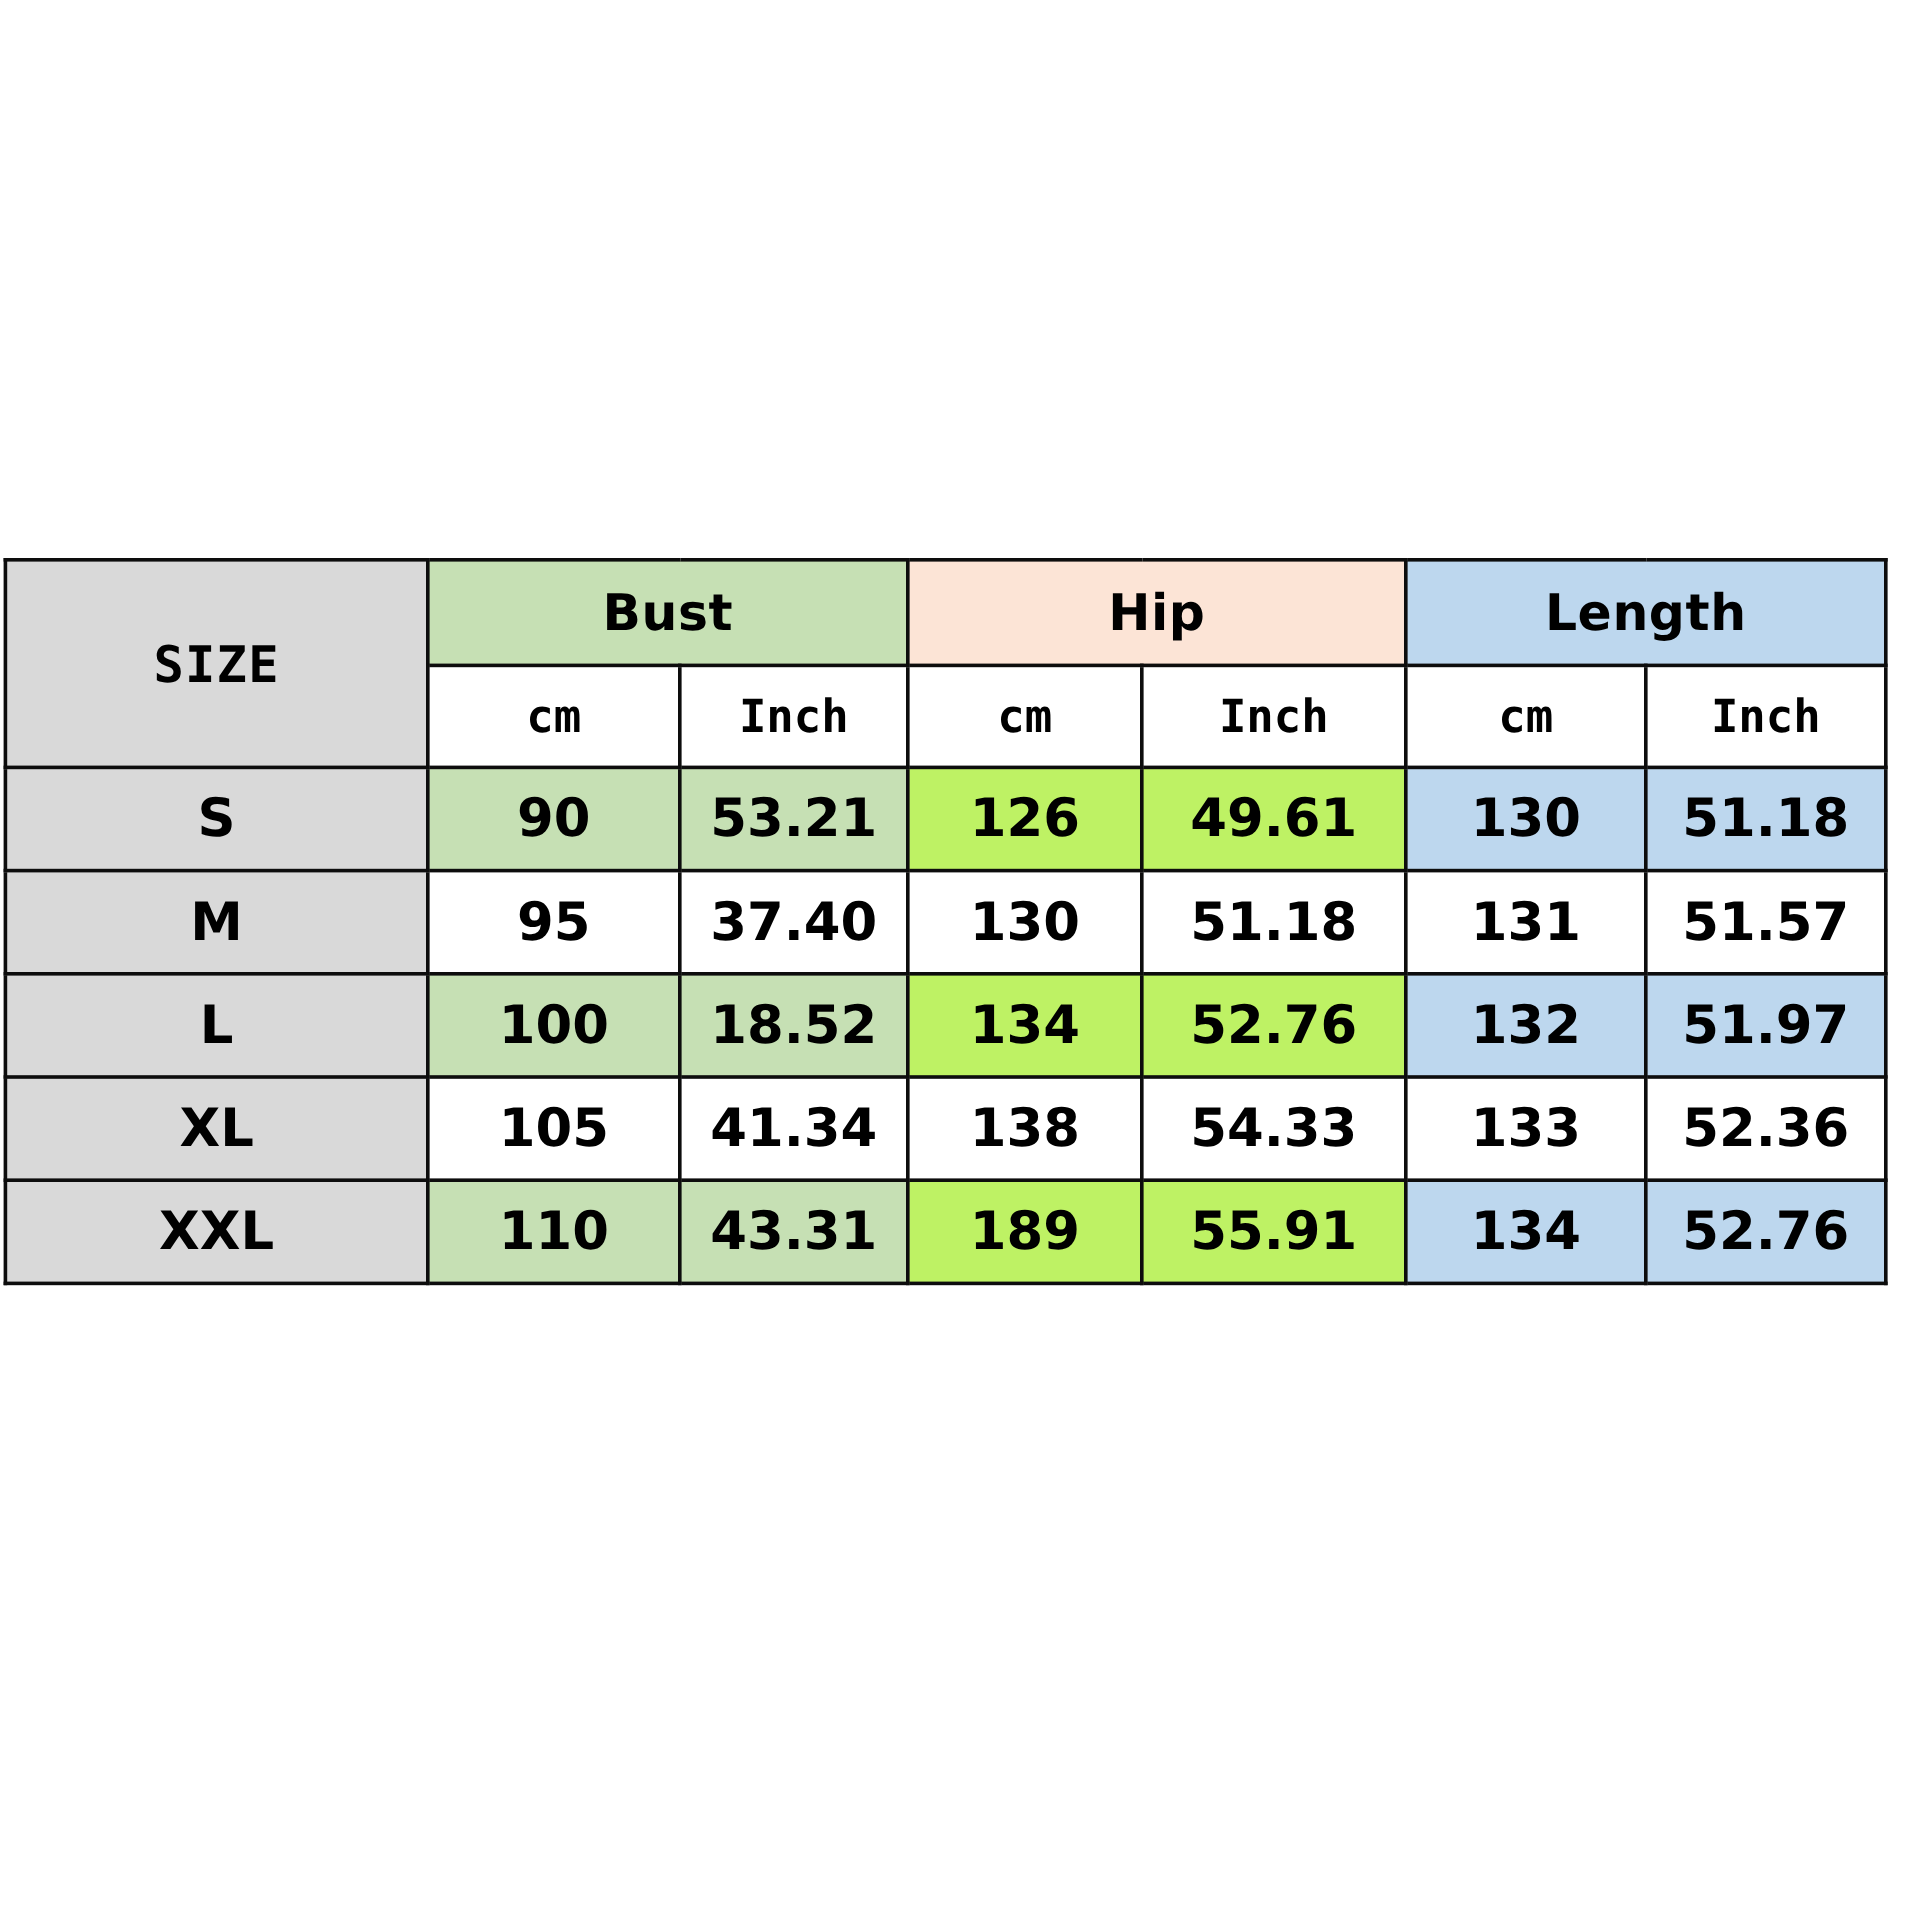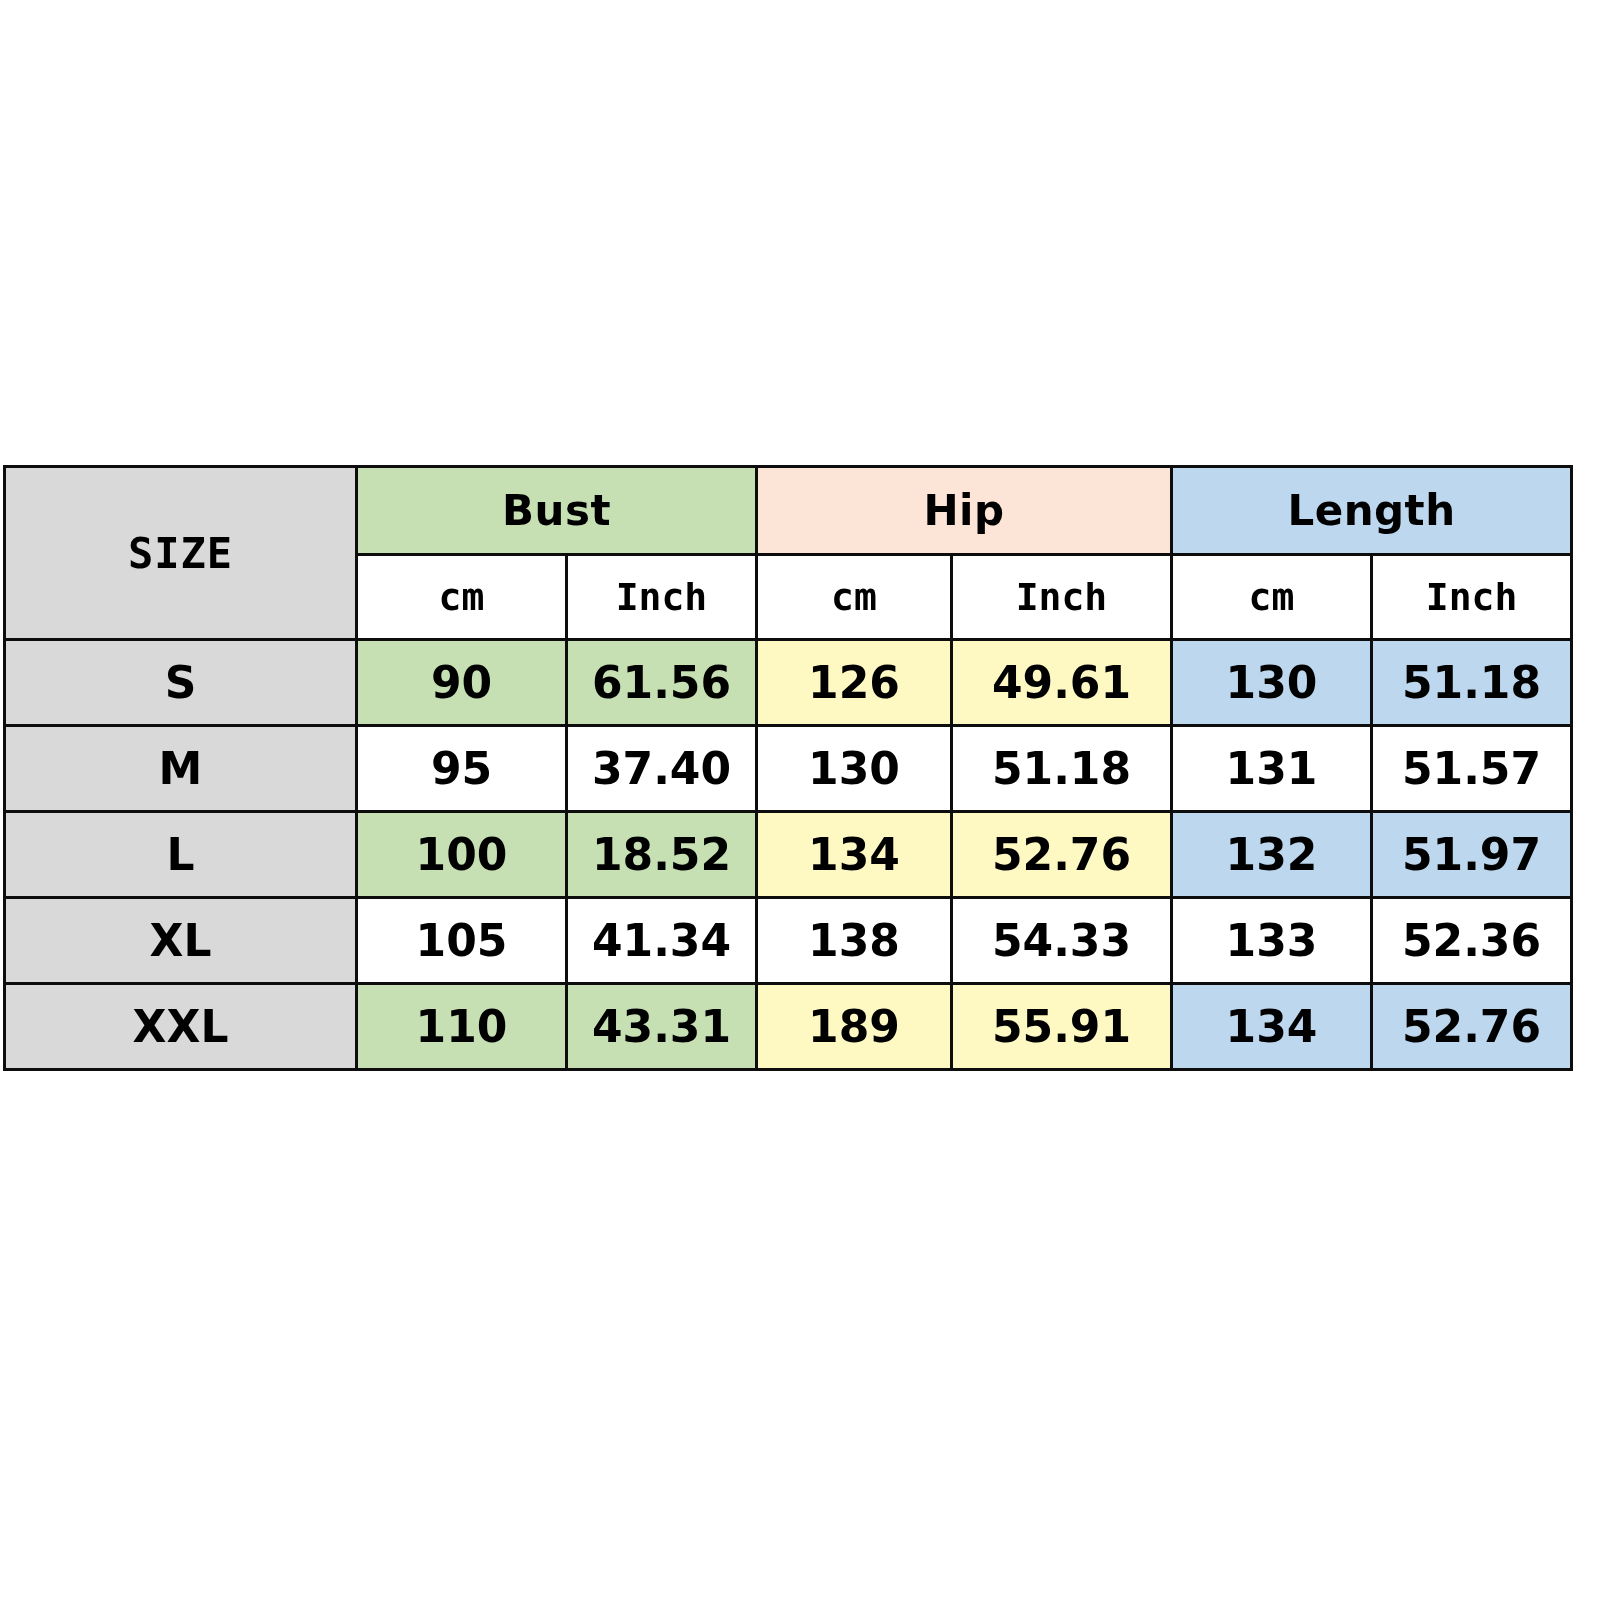--- a/index.html
+++ b/index.html
@@ -88,21 +88,21 @@
 
   .data-cell {
     font-family: "DejaVu Sans", sans-serif;
     font-size: 44px;
     font-weight: 700;
     background: #ffffff;
   }
 
   
   .tint-bust { background: #c6e0b4; margin-left: 16px; }
-  .tint-hip  { background: #fef9c3; }
+  .tint-hip  { background: #bef264; }
   .tint-len  { background: #bdd7ee; }
 
   .head-bust { background: #c6e0b4; }
   .head-hip  { background: #fce4d6; }
   .head-len  { background: #bdd7ee; }
 </style>
 </head>
 <body>
 
 <div id="canvas">
@@ -131,21 +131,21 @@
         <th>Inch</th>
         <th>cm</th>
         <th>Inch</th>
       </tr>
     </thead>
     <tbody>
 
       <tr>
         <td class="size-cell">S</td>
         <td class="data-cell tint-bust">90</td>
-        <td class="data-cell tint-bust">61.56</td>
+        <td class="data-cell tint-bust">53.21</td>
         <td class="data-cell tint-hip">126</td>
         <td class="data-cell tint-hip">49.61</td>
         <td class="data-cell tint-len">130</td>
         <td class="data-cell tint-len">51.18</td>
       </tr>
 
       <tr>
         <td class="size-cell">M</td>
         <td class="data-cell">95</td>
         <td class="data-cell">37.40</td>

